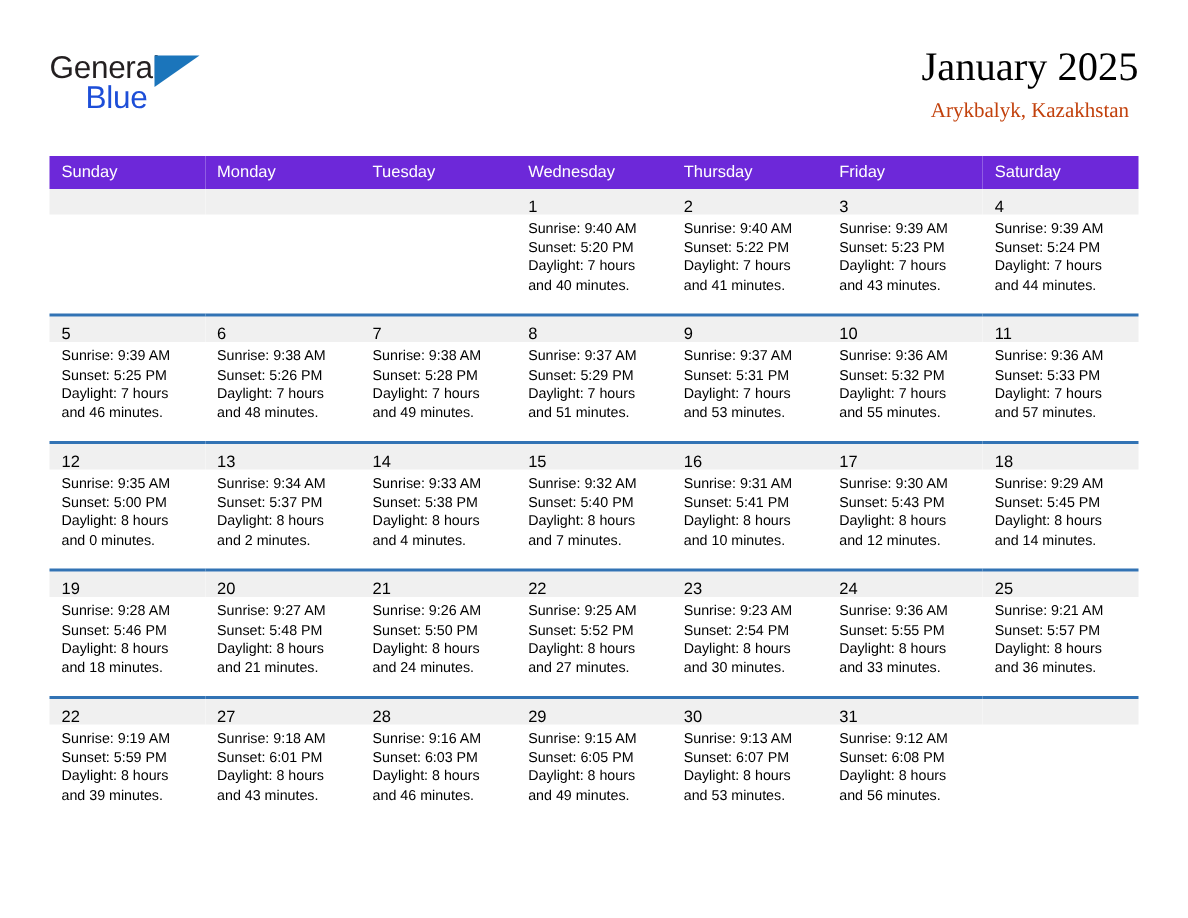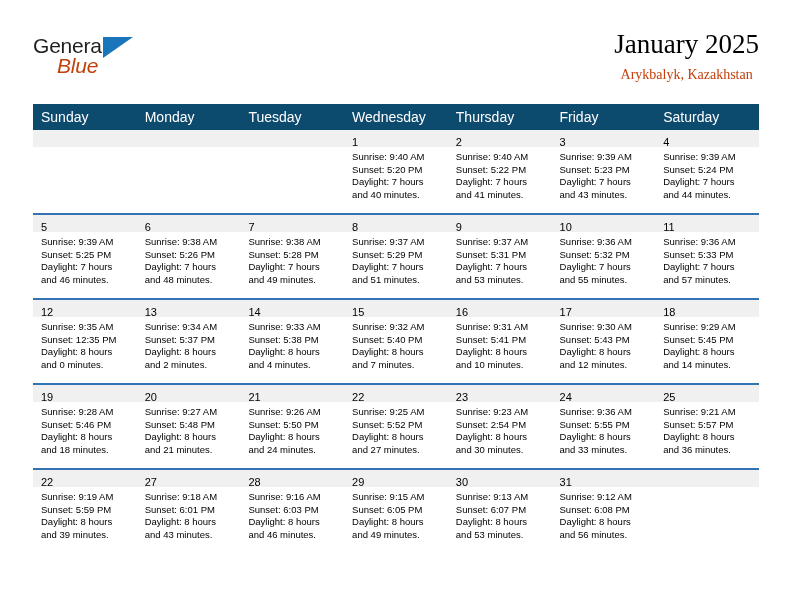--- a/index.html
+++ b/index.html
@@ -44,23 +44,22 @@
     letter-spacing: -0.2px;
     color: #231f20;
     font-family: "Liberation Sans", sans-serif;
   }
   .logo-blue {
     position: absolute;
     left: 24px;
     top: 20px;
     font-size: 21px;
     letter-spacing: -0.2px;
-    color: #c2410c;
+    color: #1d4ed8;
     font-family: "Liberation Sans", sans-serif;
-    font-style: italic;
   }
   .logo-tri {
     position: absolute;
     left: 70px;
     top: 3px;
     width: 0;
     height: 0;
     border-left: 30px solid #1b75bb;
     border-bottom: 21px solid transparent;
   }
@@ -89,23 +88,23 @@
   
   .cal {
     position: absolute;
     left: 33px;
     top: 104px;
     width: 726px;
     border-collapse: collapse;
     table-layout: fixed;
   }
   .cal th {
-    background: #0c4a6e;
+    background: #6d28d9;
     color: #ffffff;
-    font-size: 14px;
+    font-size: 11px;
     font-weight: normal;
     text-align: left;
     padding: 5px 0 5px 8px;
     height: 12px;
     border: none;
   }
   .cal td {
     vertical-align: top;
     padding: 0;
     border: none;
@@ -301,21 +300,21 @@
               <div class="cell-line">Daylight: 7 hours</div>
               <div class="cell-line">and 57 minutes.</div>
             </div>
           </td>
         </tr>
         <tr class="week-row">
           <td>
             <div class="daynum-band"><span class="daynum">12</span></div>
             <div class="cell-body">
               <div class="cell-line">Sunrise: 9:35 AM</div>
-              <div class="cell-line">Sunset: 12:35 PM</div>
+              <div class="cell-line">Sunset: 5:00 PM</div>
               <div class="cell-line">Daylight: 8 hours</div>
               <div class="cell-line">and 0 minutes.</div>
             </div>
           </td>
           <td>
             <div class="daynum-band"><span class="daynum">13</span></div>
             <div class="cell-body">
               <div class="cell-line">Sunrise: 9:34 AM</div>
               <div class="cell-line">Sunset: 5:37 PM</div>
               <div class="cell-line">Daylight: 8 hours</div>

